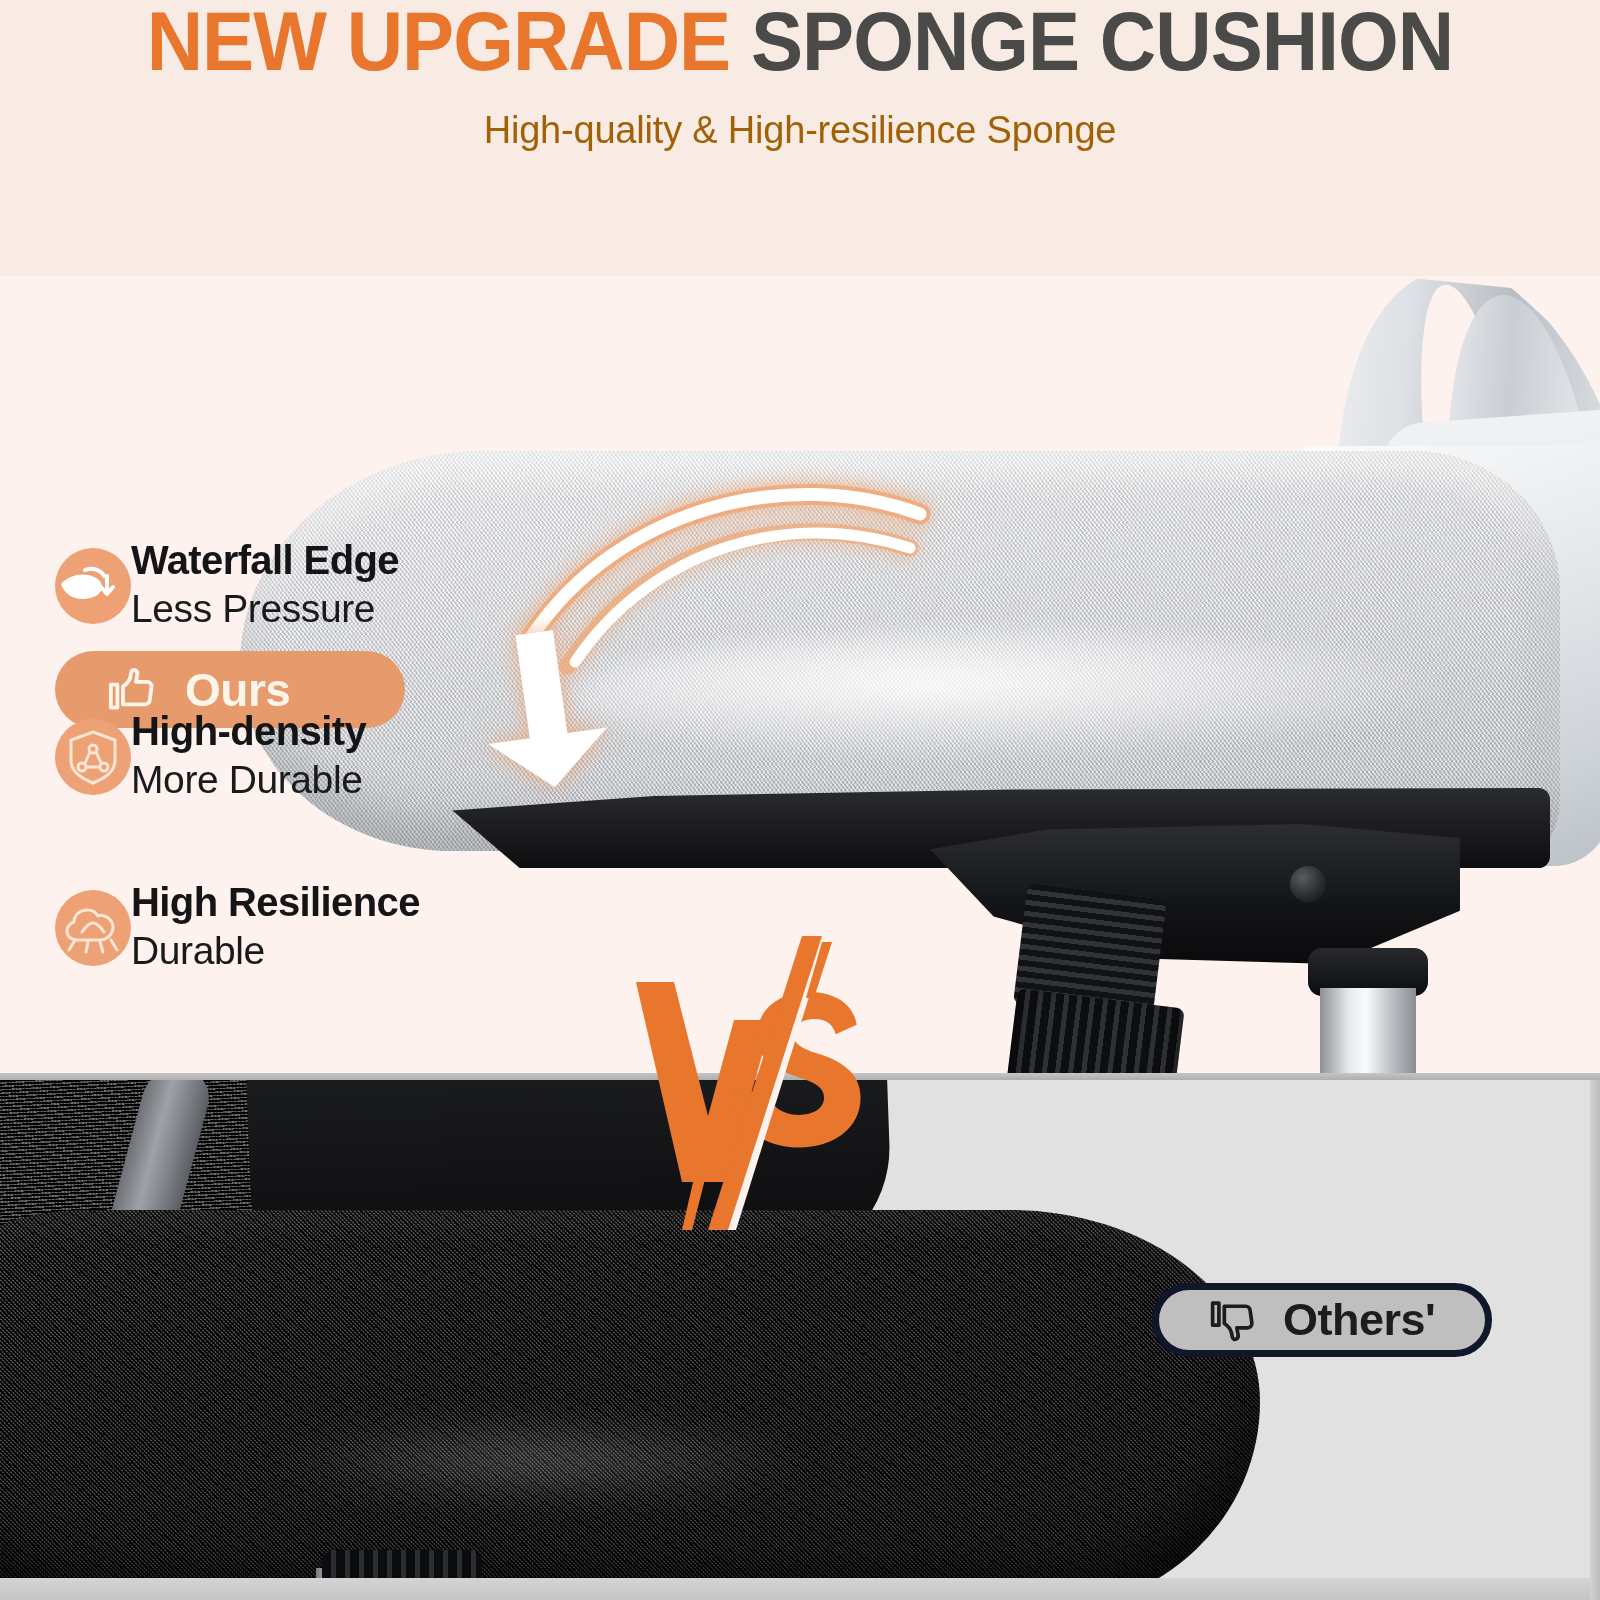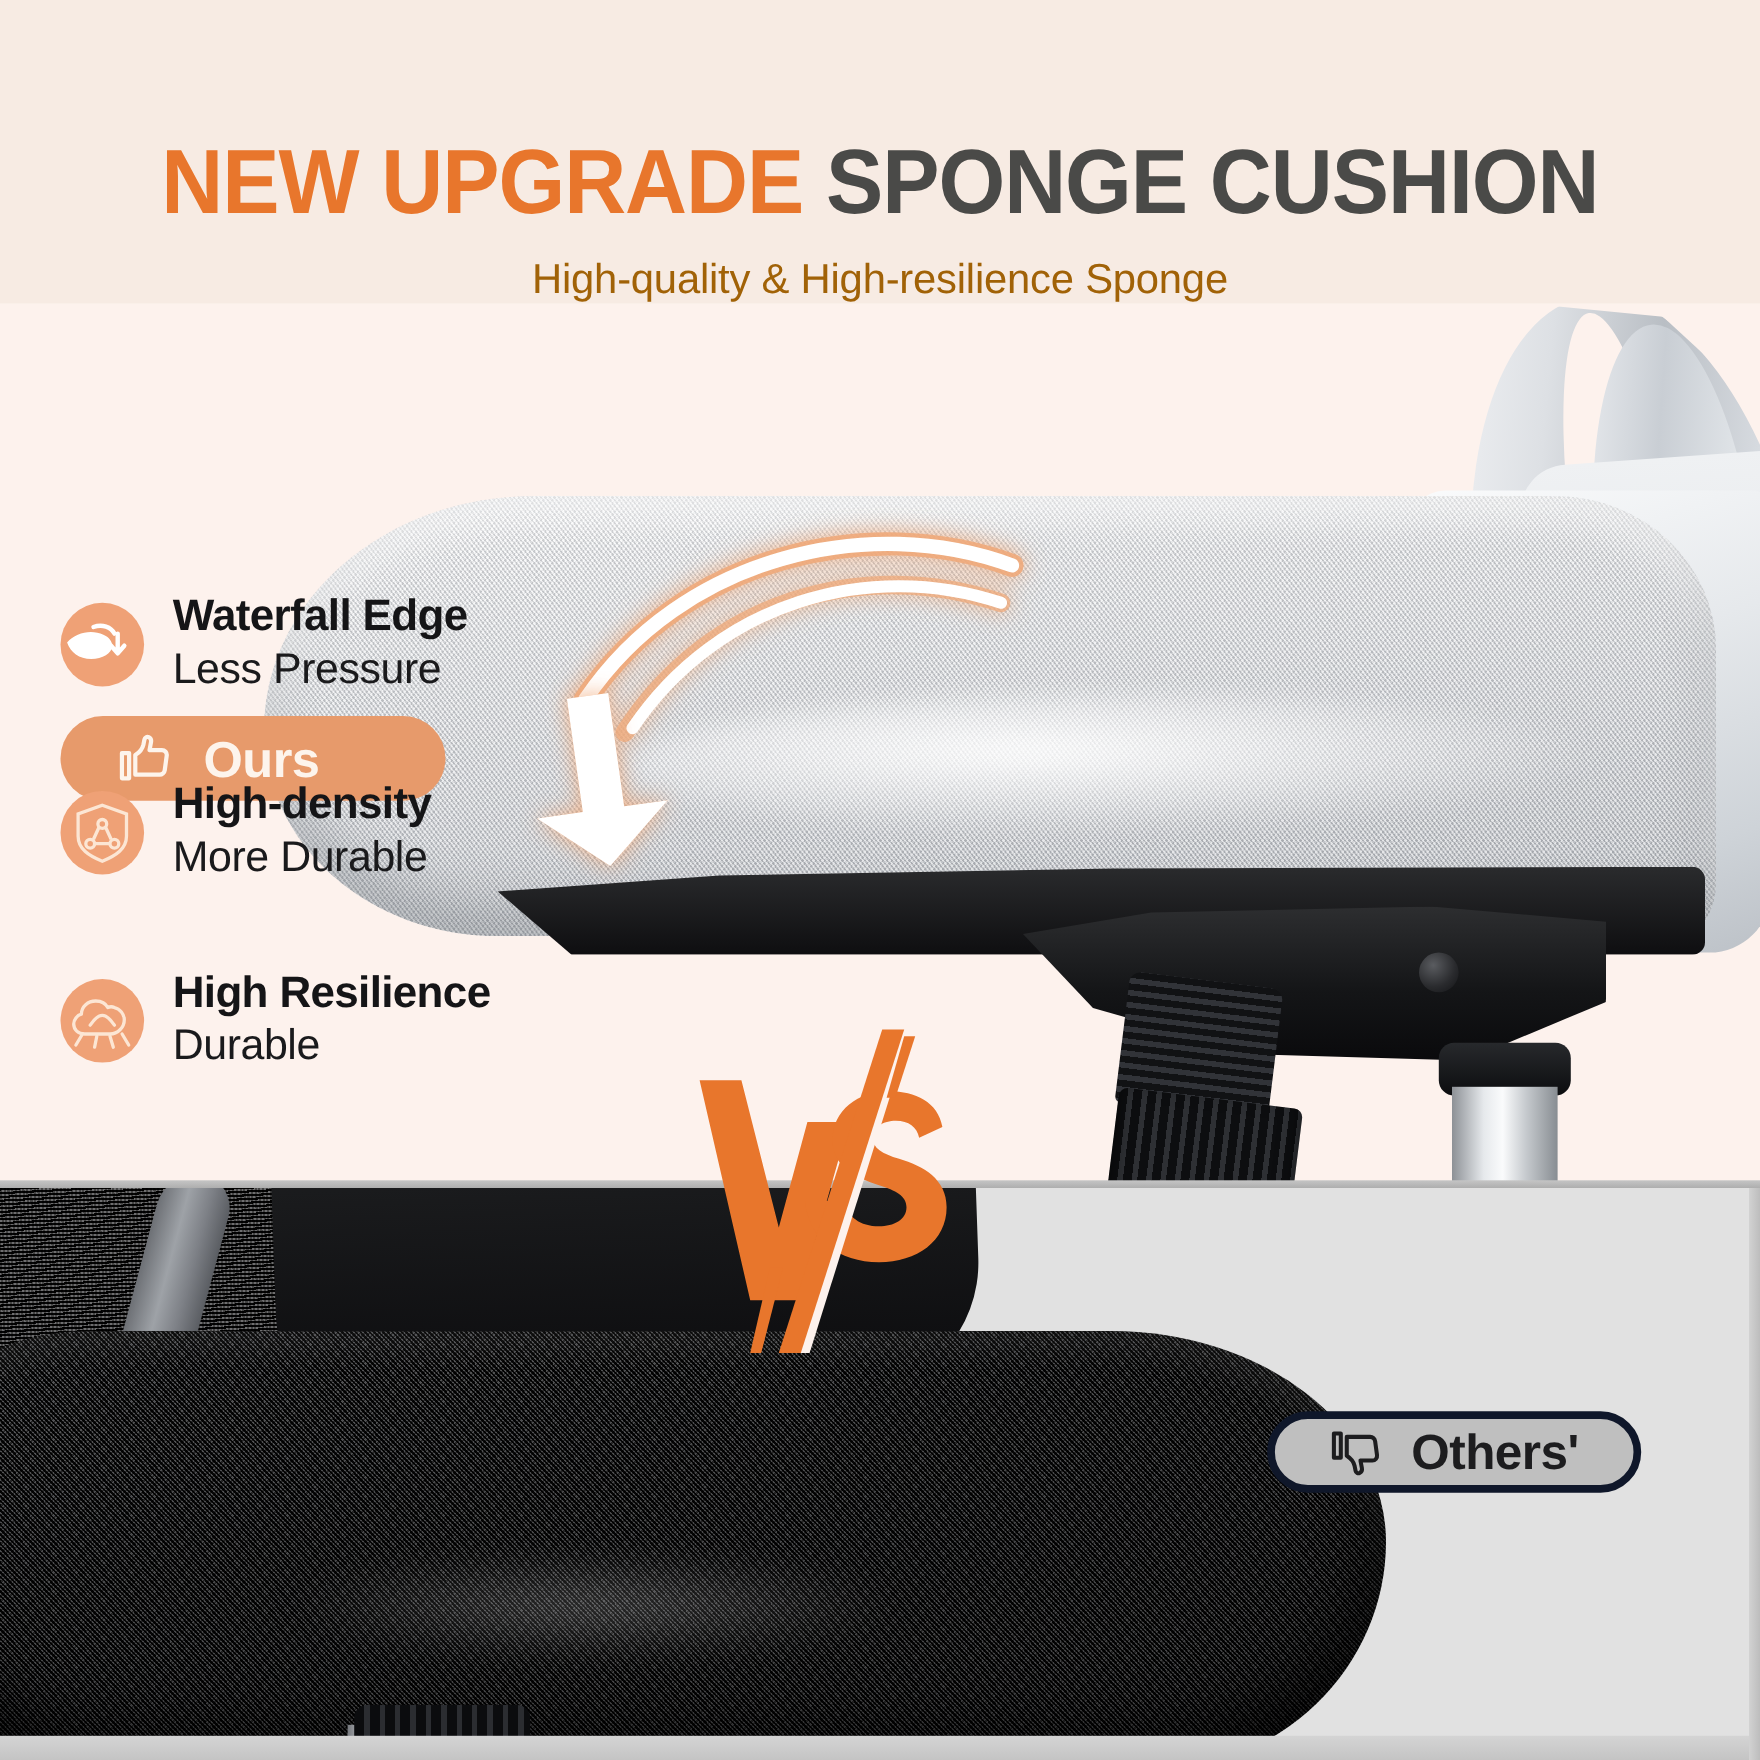--- a/index.html
+++ b/index.html
@@ -10,21 +10,21 @@
     overflow:hidden;
   }
 
   .poster { position:relative; width:1600px; height:1600px; overflow:hidden; }
 
   
   .header-band {
     position:absolute; left:0; top:0; width:1600px; height:276px;
     background:#F7EBE3;
     display:flex; flex-direction:column;
-    align-items:center; justify-content:flex-end;
+    align-items:center; justify-content:flex-start;
   }
   .headline {
     font-size:83px; font-weight:bold; letter-spacing:-1px;
     line-height:1.0; white-space:nowrap;
     transform:scaleX(0.94); transform-origin:center;
   }
   .headline .hl-accent { color:#E8762C; }
   .headline .hl-main   { color:#4A4A48; }
   .subheadline {
     margin-top:26px; font-size:38px; color:#a16207;
@@ -143,21 +143,21 @@
 
   .badge-others {
     left:1152px; top:1283px; width:340px; height:74px;
     background:#BFBFBF; padding-left:48px; gap:24px;
     border:7px solid #0f172a;
   }
   .badge-others .badge-label { color:#1D1D1F; font-size:45px; font-weight:bold; letter-spacing:-0.5px; }
 
   
   .features { position:absolute; left:55px; top:258px; width:470px; }
-  .feature { position:relative; display:flex; align-items:flex-start; gap:26px; margin-bottom:72px; }
+  .feature { position:relative; display:flex; align-items:flex-start; margin-bottom:72px; }
   .feature-icon {
     flex:0 0 auto; width:76px; height:76px; border-radius:50%;
     background:#EFA176; position:relative; margin-top:14px;
   }
   .feature-icon svg { position:absolute; left:0; top:0; }
   .feature-text { padding-top:2px; }
   .feature-title { font-size:40px; font-weight:bold; color:#151517; letter-spacing:-0.6px; line-height:1.22; }
   .feature-sub   { font-size:39px; font-weight:400; color:#1A1A1C; letter-spacing:-0.4px; line-height:1.24; }
 
   

